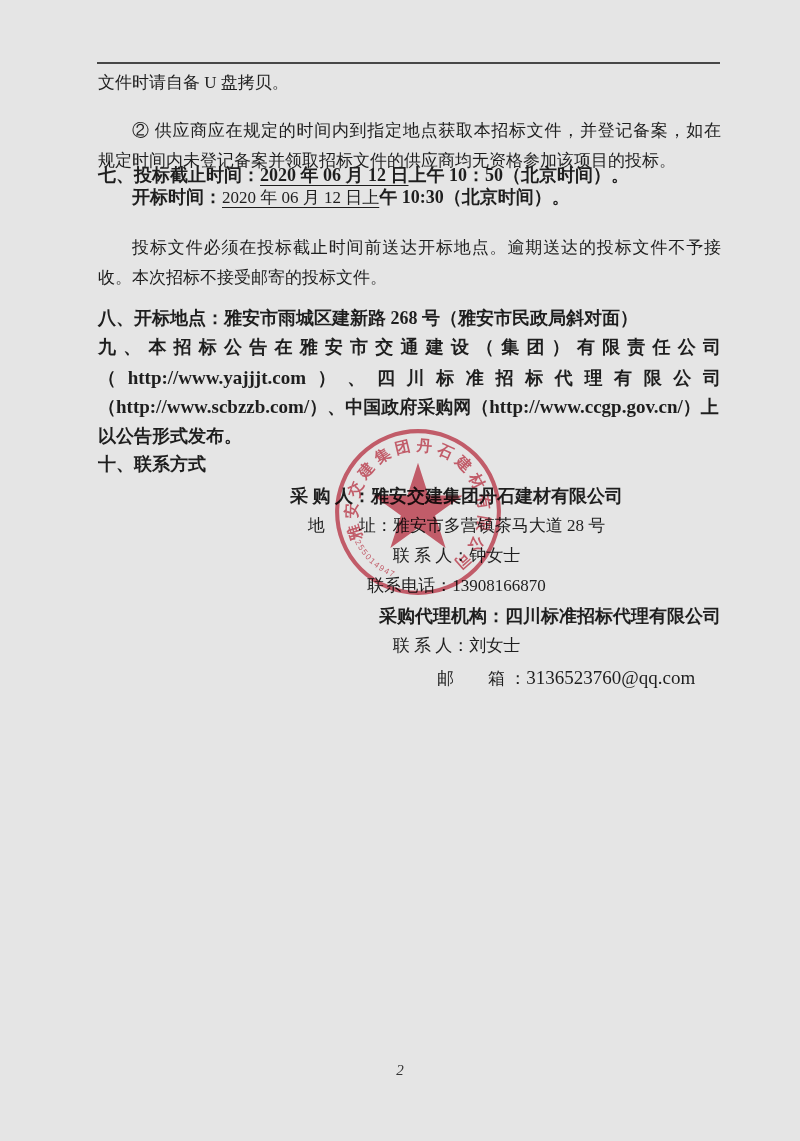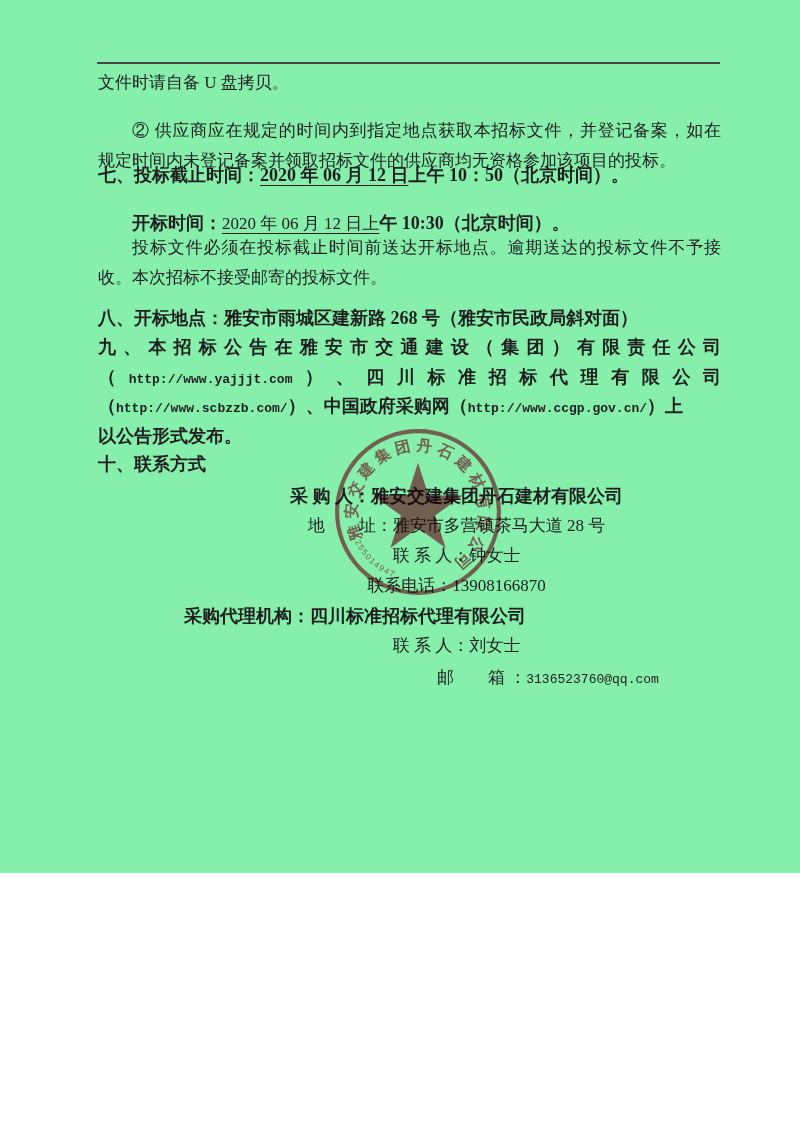--- a/index.html
+++ b/index.html
@@ -1,31 +1,31 @@
 <!DOCTYPE html>
 <html><head>
 <meta charset="utf-8">
 <style>
   html,body{margin:0;padding:0;background:#ffffff;}
   .page{
-    position:relative;width:800px;height:873px;background:#86efac;
+    position:relative;width:800px;height:1141px;background:#e5e5e5;
     color:#1e1e1e;font-family:"Liberation Serif","DejaVu Serif",serif;
     font-size:17px;overflow:hidden;
   }
   .rule{position:absolute;left:97px;top:62px;width:623px;height:2px;background:#474747;}
   .content{position:absolute;left:98px;top:0;width:623px;}
   .blk{position:absolute;left:0;width:623px;line-height:30px;}
   .line{height:30px;white-space:nowrap;}
   .just{text-align:justify;text-align-last:justify;}
   .indent{text-indent:34px;}
   .b{font-weight:bold;font-size:18px;}
   .u{text-decoration:underline;text-underline-offset:4px;}
-  .mono{font-family:Liberation Mono, monospace;font-size:13px;}
+  .mono{font-family:Liberation Serif, serif;font-size:19px;}
   .cl{padding-left:94px;position:relative;text-align:center;}
-  .cl-agency{padding-left:86px;}
+  .cl-agency{padding-left:86px;text-align:right;}
   .email-group{position:absolute;left:339px;top:0;margin-top:32px;}
   .pageno{position:absolute;top:1062px;left:0;width:800px;text-align:center;
           font-style:italic;font-size:15px;color:#333;}
   .seal{position:absolute;left:332px;top:424px;width:172px;height:176px;
         opacity:.82;mix-blend-mode:multiply;pointer-events:none;}
   .seal svg{width:100%;height:100%;}
 </style>
 </head>
 <body>
 
@@ -41,21 +41,21 @@
 
     <div class="blk" style="top:116px">
       <div class="just indent" style="height:30px">② 供应商应在规定的时间内到指定地点获取本招标文件，并登记备案，如在</div>
       <div class="line">规定时间内未登记备案并领取招标文件的供应商均无资格参加该项目的投标。</div>
     </div>
 
     <div class="blk b" style="top:160px">
       <span>七、投标截止时间：</span><span class="u">2020 年 06 月 12 日</span><span>上午 10：50（北京时间）。</span>
     </div>
 
-    <div class="blk" style="top:208px;padding-left:34px">
+    <div class="blk" style="top:182px;padding-left:34px">
       <span class="b">开标时间：</span><span class="u">2020 年 06 月 12 日上</span><span class="b">午 10:30（北京时间）。</span>
     </div>
 
     <div class="blk" style="top:233px">
       <div class="just indent" style="height:30px">投标文件必须在投标截止时间前送达开标地点。逾期送达的投标文件不予接</div>
       <div class="line">收。本次招标不接受邮寄的投标文件。</div>
     </div>
 
     <div class="blk b" style="top:303px">八、开标地点：雅安市雨城区建新路 268 号（雅安市民政局斜对面）</div>
 

